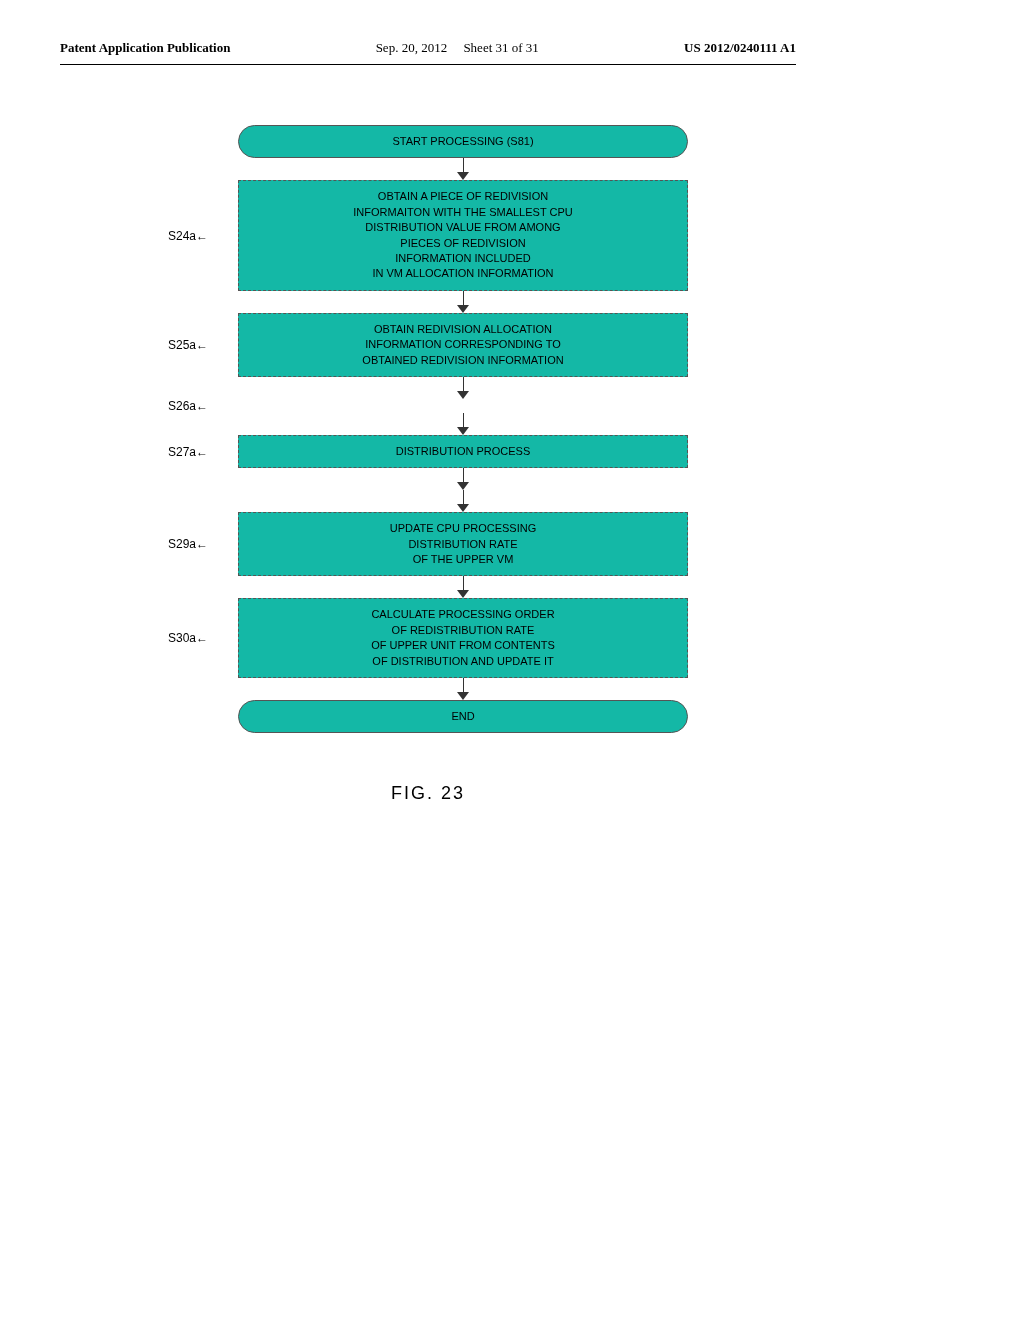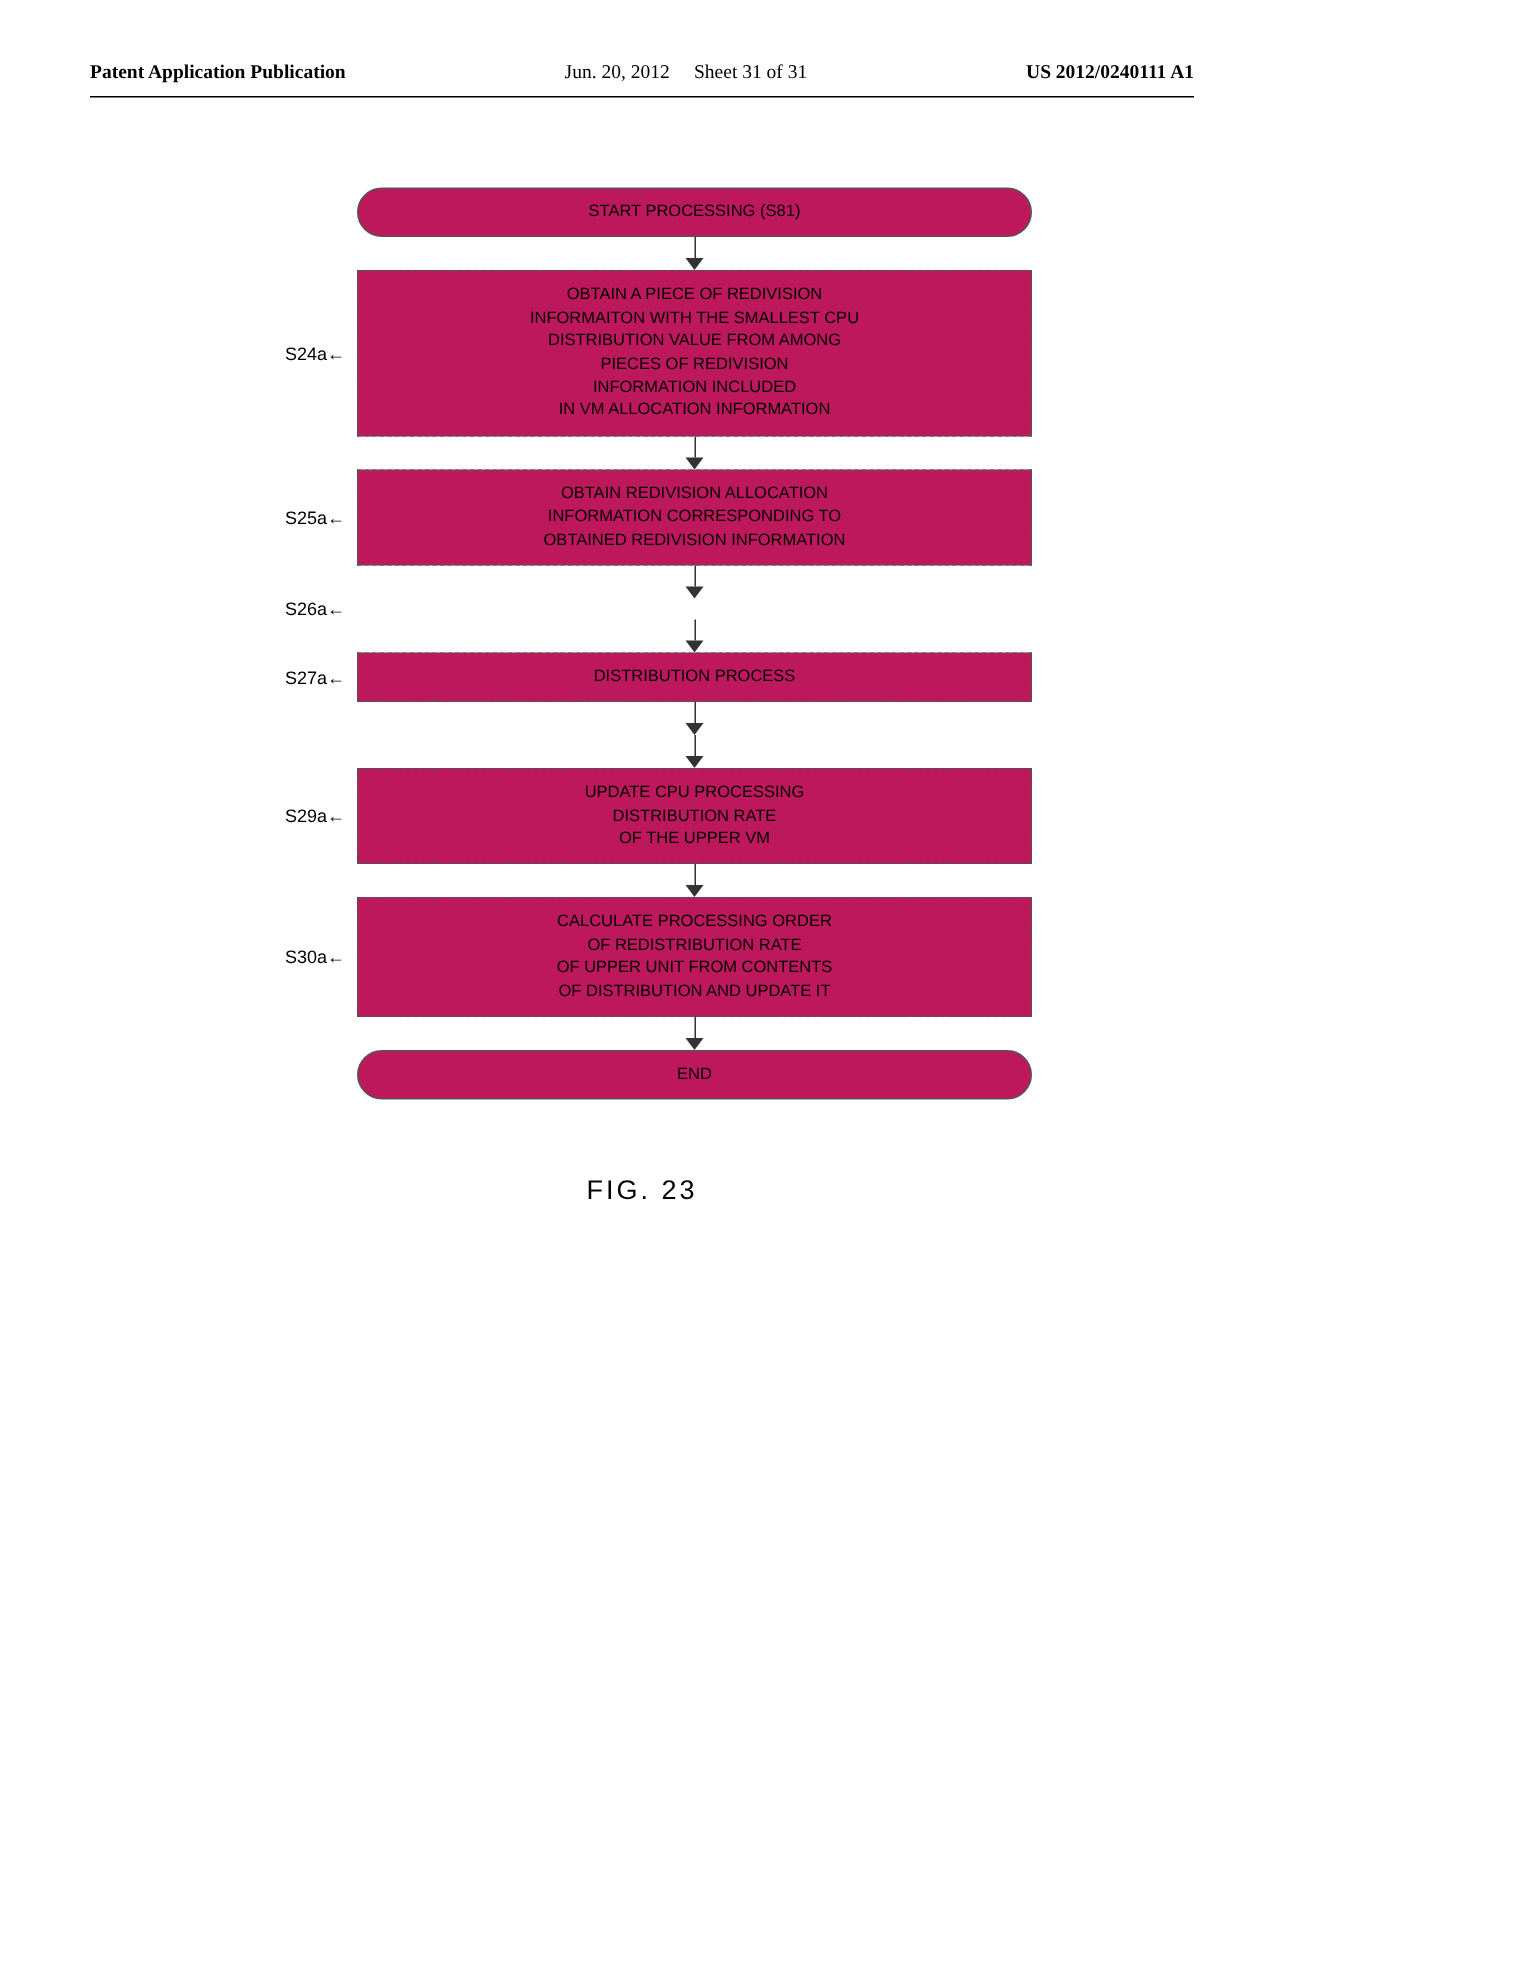--- a/index.html
+++ b/index.html
@@ -63,33 +63,32 @@
       align-items: center;
       width: 100%;
       position: relative;
       margin-bottom: 0;
     }
 
     .step-label {
       font-size: 12px;
       font-family: Arial, sans-serif;
       width: 70px;
-      text-align: right;
       padding-right: 8px;
       flex-shrink: 0;
     }
 
     .step-box {
       border: 1px solid #555;
       font-family: Arial, sans-serif;
       font-size: 11px;
       text-align: center;
       padding: 8px 12px;
       line-height: 1.4;
-      background: #be185d;
+      background: #14b8a6;
       flex: 1;
     }
 
     .step-box.rounded {
       border-radius: 25px;
       border: 1px solid #555;
     }
 
     .step-box.dashed {
       border: 1px dashed #555;
@@ -119,21 +118,21 @@
     }
   </style>
 </head>
 <body>
 
 <div class="page">
 
   <div class="header">
     <div class="header-left">Patent Application Publication</div>
     <div class="header-center">
-      <span>Jun. 20, 2012</span>
+      <span>Sep. 20, 2012</span>
       &nbsp;&nbsp;&nbsp;
       <span>Sheet 31 of 31</span>
     </div>
     <div class="header-right">US 2012/0240111 A1</div>
   </div>
 
   <div class="diagram-container">
     <div class="flowchart">
 
       <div class="step-row">

